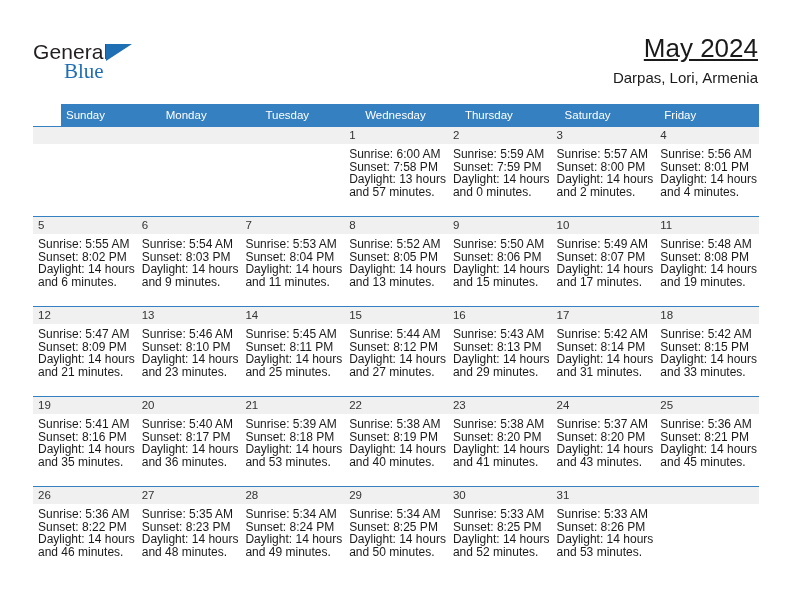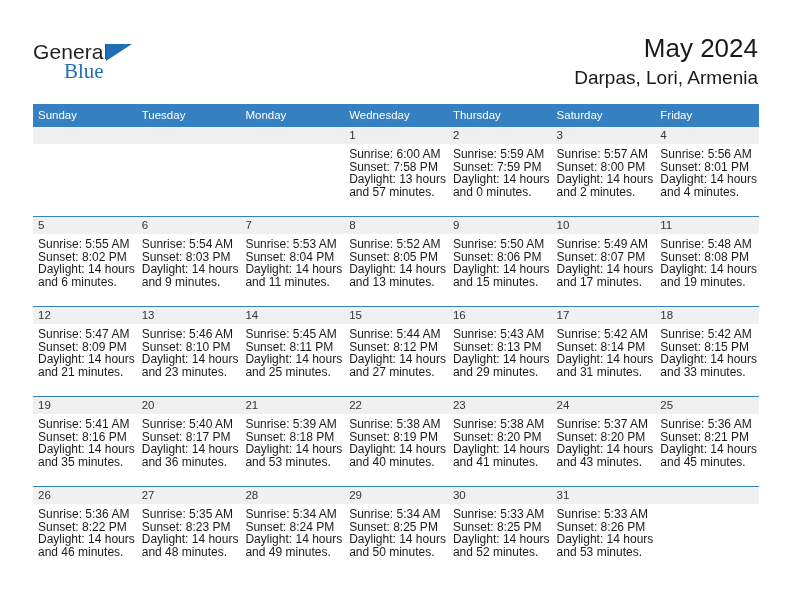--- a/index.html
+++ b/index.html
@@ -68,40 +68,42 @@
     position: absolute;
     right: 34px;
     top: 33px;
     text-align: right;
   }
   .cal-title {
     font-size: 26px;
     color: #1a1a1a;
     line-height: 30px;
     white-space: nowrap;
+    text-decoration: underline;
   }
   .cal-subtitle {
-    font-size: 19px;
+    font-size: 15px;
     color: #1a1a1a;
     line-height: 18px;
     margin-top: 6px;
     white-space: nowrap;
   }
 
   
   .calendar {
     position: absolute;
     left: 33px;
     top: 104px;
     width: 726px;
   }
   .weekday-row {
     display: flex;
     background: #3580c0;
     height: 22px;
+    margin-left: 28px;
   }
   .weekday {
     flex: 1 1 0;
     box-sizing: border-box;
     padding: 3px 0 0 5px;
     font-size: 11.5px;
     color: #ffffff;
     line-height: 16px;
     white-space: nowrap;
     overflow: hidden;
@@ -159,22 +161,22 @@
       <div class="cal-title">May 2024</div>
       <div class="cal-subtitle">Darpas, Lori, Armenia</div>
     </div>
 
   </div>
 
   <div class="calendar">
 
     <div class="weekday-row">
       <div class="weekday">Sunday</div>
+      <div class="weekday">Monday</div>
       <div class="weekday">Tuesday</div>
-      <div class="weekday">Monday</div>
       <div class="weekday">Wednesday</div>
       <div class="weekday">Thursday</div>
       <div class="weekday">Saturday</div>
       <div class="weekday">Friday</div>
     </div>
 
     <div class="week-row">
       <div class="day-cell empty">
         <div class="day-number-band"></div>
 

